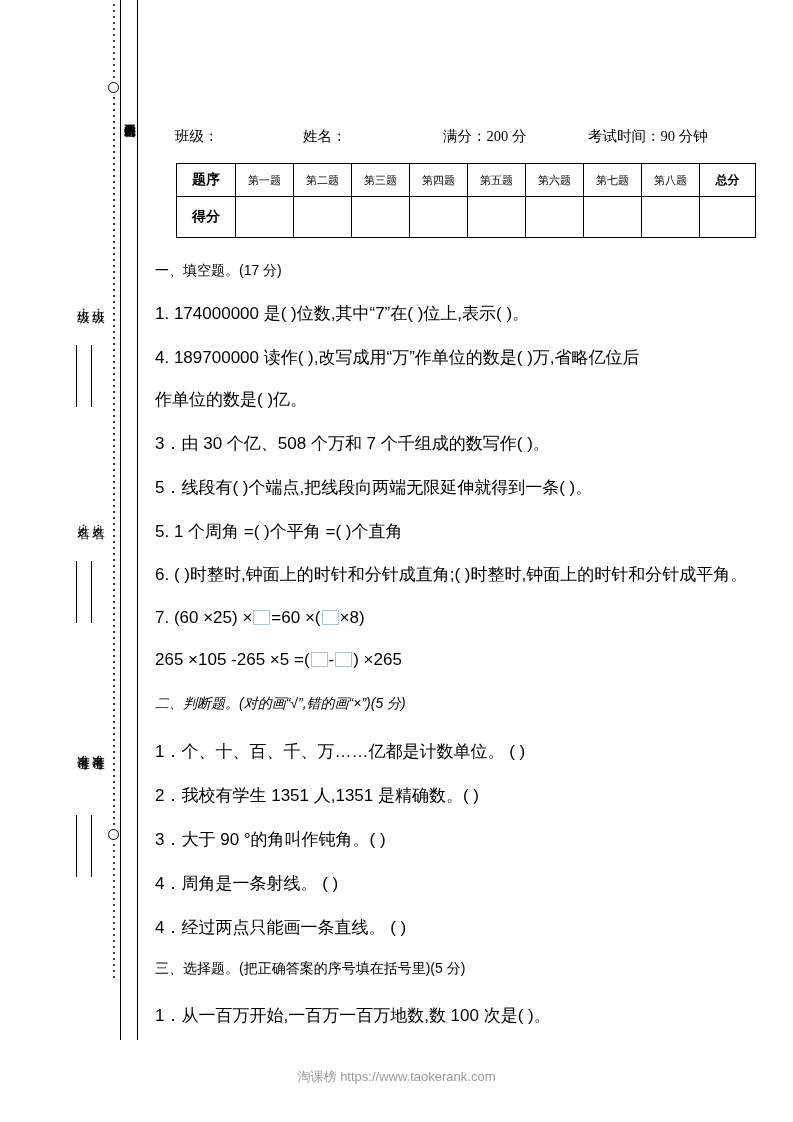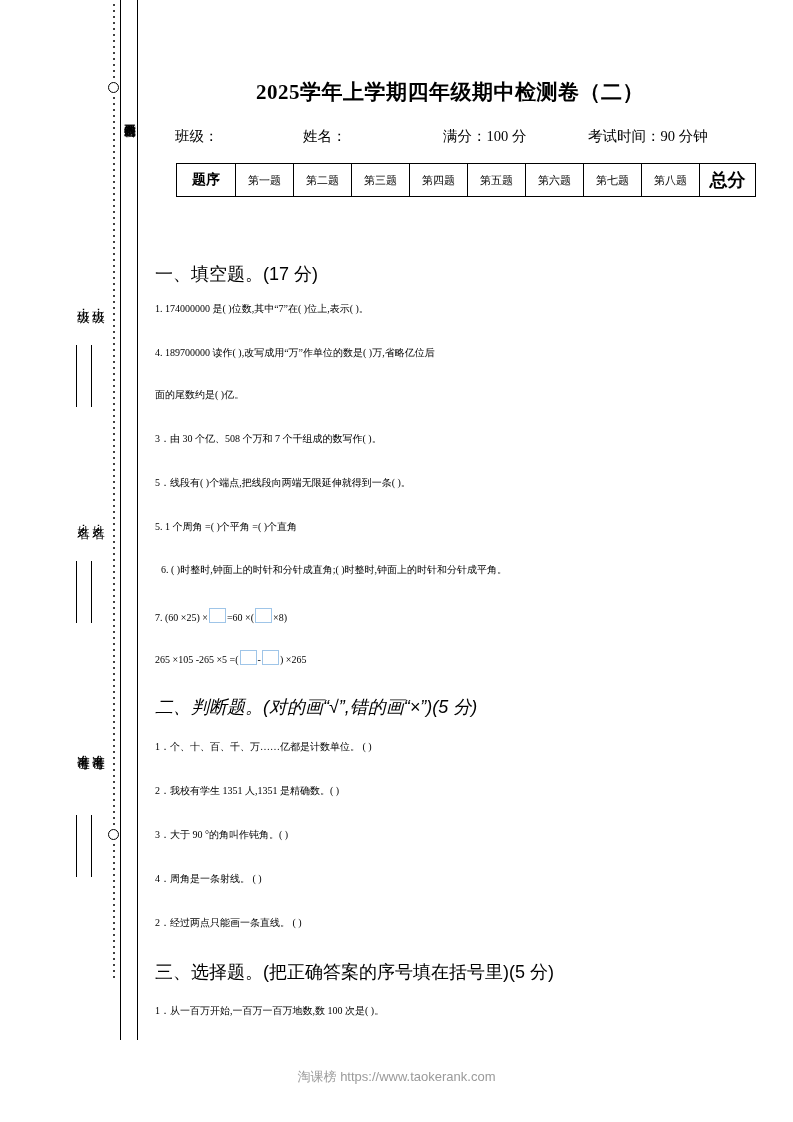--- a/index.html
+++ b/index.html
@@ -154,37 +154,37 @@
     margin-left: 12px;
   }
   #score-table td.rowhead {
     width: 58px;
     font-size: 14px;
     font-weight: bold;
   }
   #score-table td.qcol { width: 57px; }
   #score-table td.totalcol {
     width: 55px;
-    font-size: 18px;
+    font-size: 12px;
     font-weight: bold;
   }
   #score-table tr.scorerow td { height: 40px; }
 
   
   .sec-head {
     position: absolute;
-    font-size: 18px;
+    font-size: 14px;
     white-space: nowrap;
     font-family: "Liberation Sans", "DejaVu Sans", sans-serif;
   }
   .q-line {
     position: absolute;
-    font-size: 10px;
+    font-size: 17px;
     white-space: nowrap;
-    font-family: Liberation Serif, serif;
+    font-family: Liberation Sans, sans-serif;
   }
   .blue-box {
     display: inline-block;
     width: 17px;
     height: 15px;
     border: 1px solid #9fc5e8;
     vertical-align: -2px;
     margin: 0 1px;
     box-sizing: border-box;
   }
@@ -383,61 +383,72 @@
   <div class="vrule" style="left:91px; top:561px; height:62px;"></div>
 
   <div class="vfield" style="left:77px; top:745px;">准考证号：</div>
   <div class="vrule" style="left:76px; top:815px; height:62px;"></div>
   <div class="vfield" style="left:92px; top:745px;">准考证号：</div>
   <div class="vrule" style="left:91px; top:815px; height:62px;"></div>
 </div>
 
 <div id="sheet">
 
-  <div id="paper-title">2025学年上学期四年级期中检测卷（二）</div>
 
   <div id="info-line">
     <span class="seg-class">班级：</span>
     <span class="seg-name">姓名：</span>
-    <span class="seg-full">满分：100 分</span>
+    <span class="seg-full">满分：200 分</span>
     <span class="seg-time">考试时间：90 分钟</span>
   </div>
 
   <table id="score-table">
     <tbody id="score-table-body">
         <tr>
           <td class="rowhead">题序</td>
           <td class="qcol">第一题</td>
           <td class="qcol">第二题</td>
           <td class="qcol">第三题</td>
           <td class="qcol">第四题</td>
           <td class="qcol">第五题</td>
           <td class="qcol">第六题</td>
           <td class="qcol">第七题</td>
           <td class="qcol">第八题</td>
           <td class="totalcol">总分</td>
         </tr>
+        <tr class="scorerow">
+          <td class="rowhead">得分</td>
+          <td class="qcol"></td>
+          <td class="qcol"></td>
+          <td class="qcol"></td>
+          <td class="qcol"></td>
+          <td class="qcol"></td>
+          <td class="qcol"></td>
+          <td class="qcol"></td>
+          <td class="qcol"></td>
+          <td class="totalcol"></td>
+        </tr>
       </tbody>
   </table>
 
   <div id="question-body">
       <div class="sec-head" style="left: 5px; top: 262px;">一、填空题。(17 分)</div>
       <div class="q-line" style="left: 5px; top: 302px;">1. 174000000 是(        )位数,其中“7”在(        )位上,表示(                )。</div>
       <div class="q-line" style="left: 5px; top: 346px;">4. 189700000 读作(                        ),改写成用“万”作单位的数是(        )万,省略亿位后</div>
-      <div class="q-line" style="left: 5px; top: 388px;">面的尾数约是(        )亿。</div>
+      <div class="q-line" style="left: 5px; top: 388px;">作单位的数是(        )亿。</div>
       <div class="q-line" style="left: 5px; top: 432px;">3．由 30 个亿、508 个万和 7 个千组成的数写作(                      )。</div>
       <div class="q-line" style="left: 5px; top: 476px;">5．线段有(        )个端点,把线段向两端无限延伸就得到一条(        )。</div>
       <div class="q-line" style="left: 5px; top: 520px;">5. 1 个周角 =(        )个平角 =(        )个直角</div>
-      <div class="q-line" style="left: 11px; top: 563px;">6. (        )时整时,钟面上的时针和分针成直角;(        )时整时,钟面上的时针和分针成平角。</div>
+      <div class="q-line" style="left: 5px; top: 563px;">6. (        )时整时,钟面上的时针和分针成直角;(        )时整时,钟面上的时针和分针成平角。</div>
       <div class="q-line" style="left: 5px; top: 608px;"><span>7. (60 ×25) ×</span><span class="blue-box"></span><span>=60 ×(</span><span class="blue-box"></span><span>×8)</span></div>
       <div class="q-line" style="left: 5px; top: 650px;"><span>265 ×105 -265 ×5 =(</span><span class="blue-box"></span><span>-</span><span class="blue-box"></span><span>) ×265</span></div>
       <div class="sec-head" style="left: 5px; top: 695px; font-style: italic;">二、判断题。(对的画“√”,错的画“×”)(5 分)</div>
       <div class="q-line" style="left: 5px; top: 740px;">1．个、十、百、千、万……亿都是计数单位。      (        )</div>
       <div class="q-line" style="left: 5px; top: 784px;">2．我校有学生 1351 人,1351 是精确数。(        )</div>
       <div class="q-line" style="left: 5px; top: 828px;">3．大于 90 °的角叫作钝角。(        )</div>
       <div class="q-line" style="left: 5px; top: 872px;">4．周角是一条射线。      (        )</div>
-      <div class="q-line" style="left: 5px; top: 916px;">2．经过两点只能画一条直线。      (        )</div>
+      <div class="q-line" style="left: 5px; top: 916px;">4．经过两点只能画一条直线。      (        )</div>
       <div class="sec-head" style="left: 5px; top: 960px;">三、选择题。(把正确答案的序号填在括号里)(5 分)</div>
       <div class="q-line" style="left: 5px; top: 1004px;">1．从一百万开始,一百万一百万地数,数 100 次是(        )。</div>
     </div>
 </div>
 
 <div id="footer">淘课榜 https://www.taokerank.com</div>
 
 </body></html>

